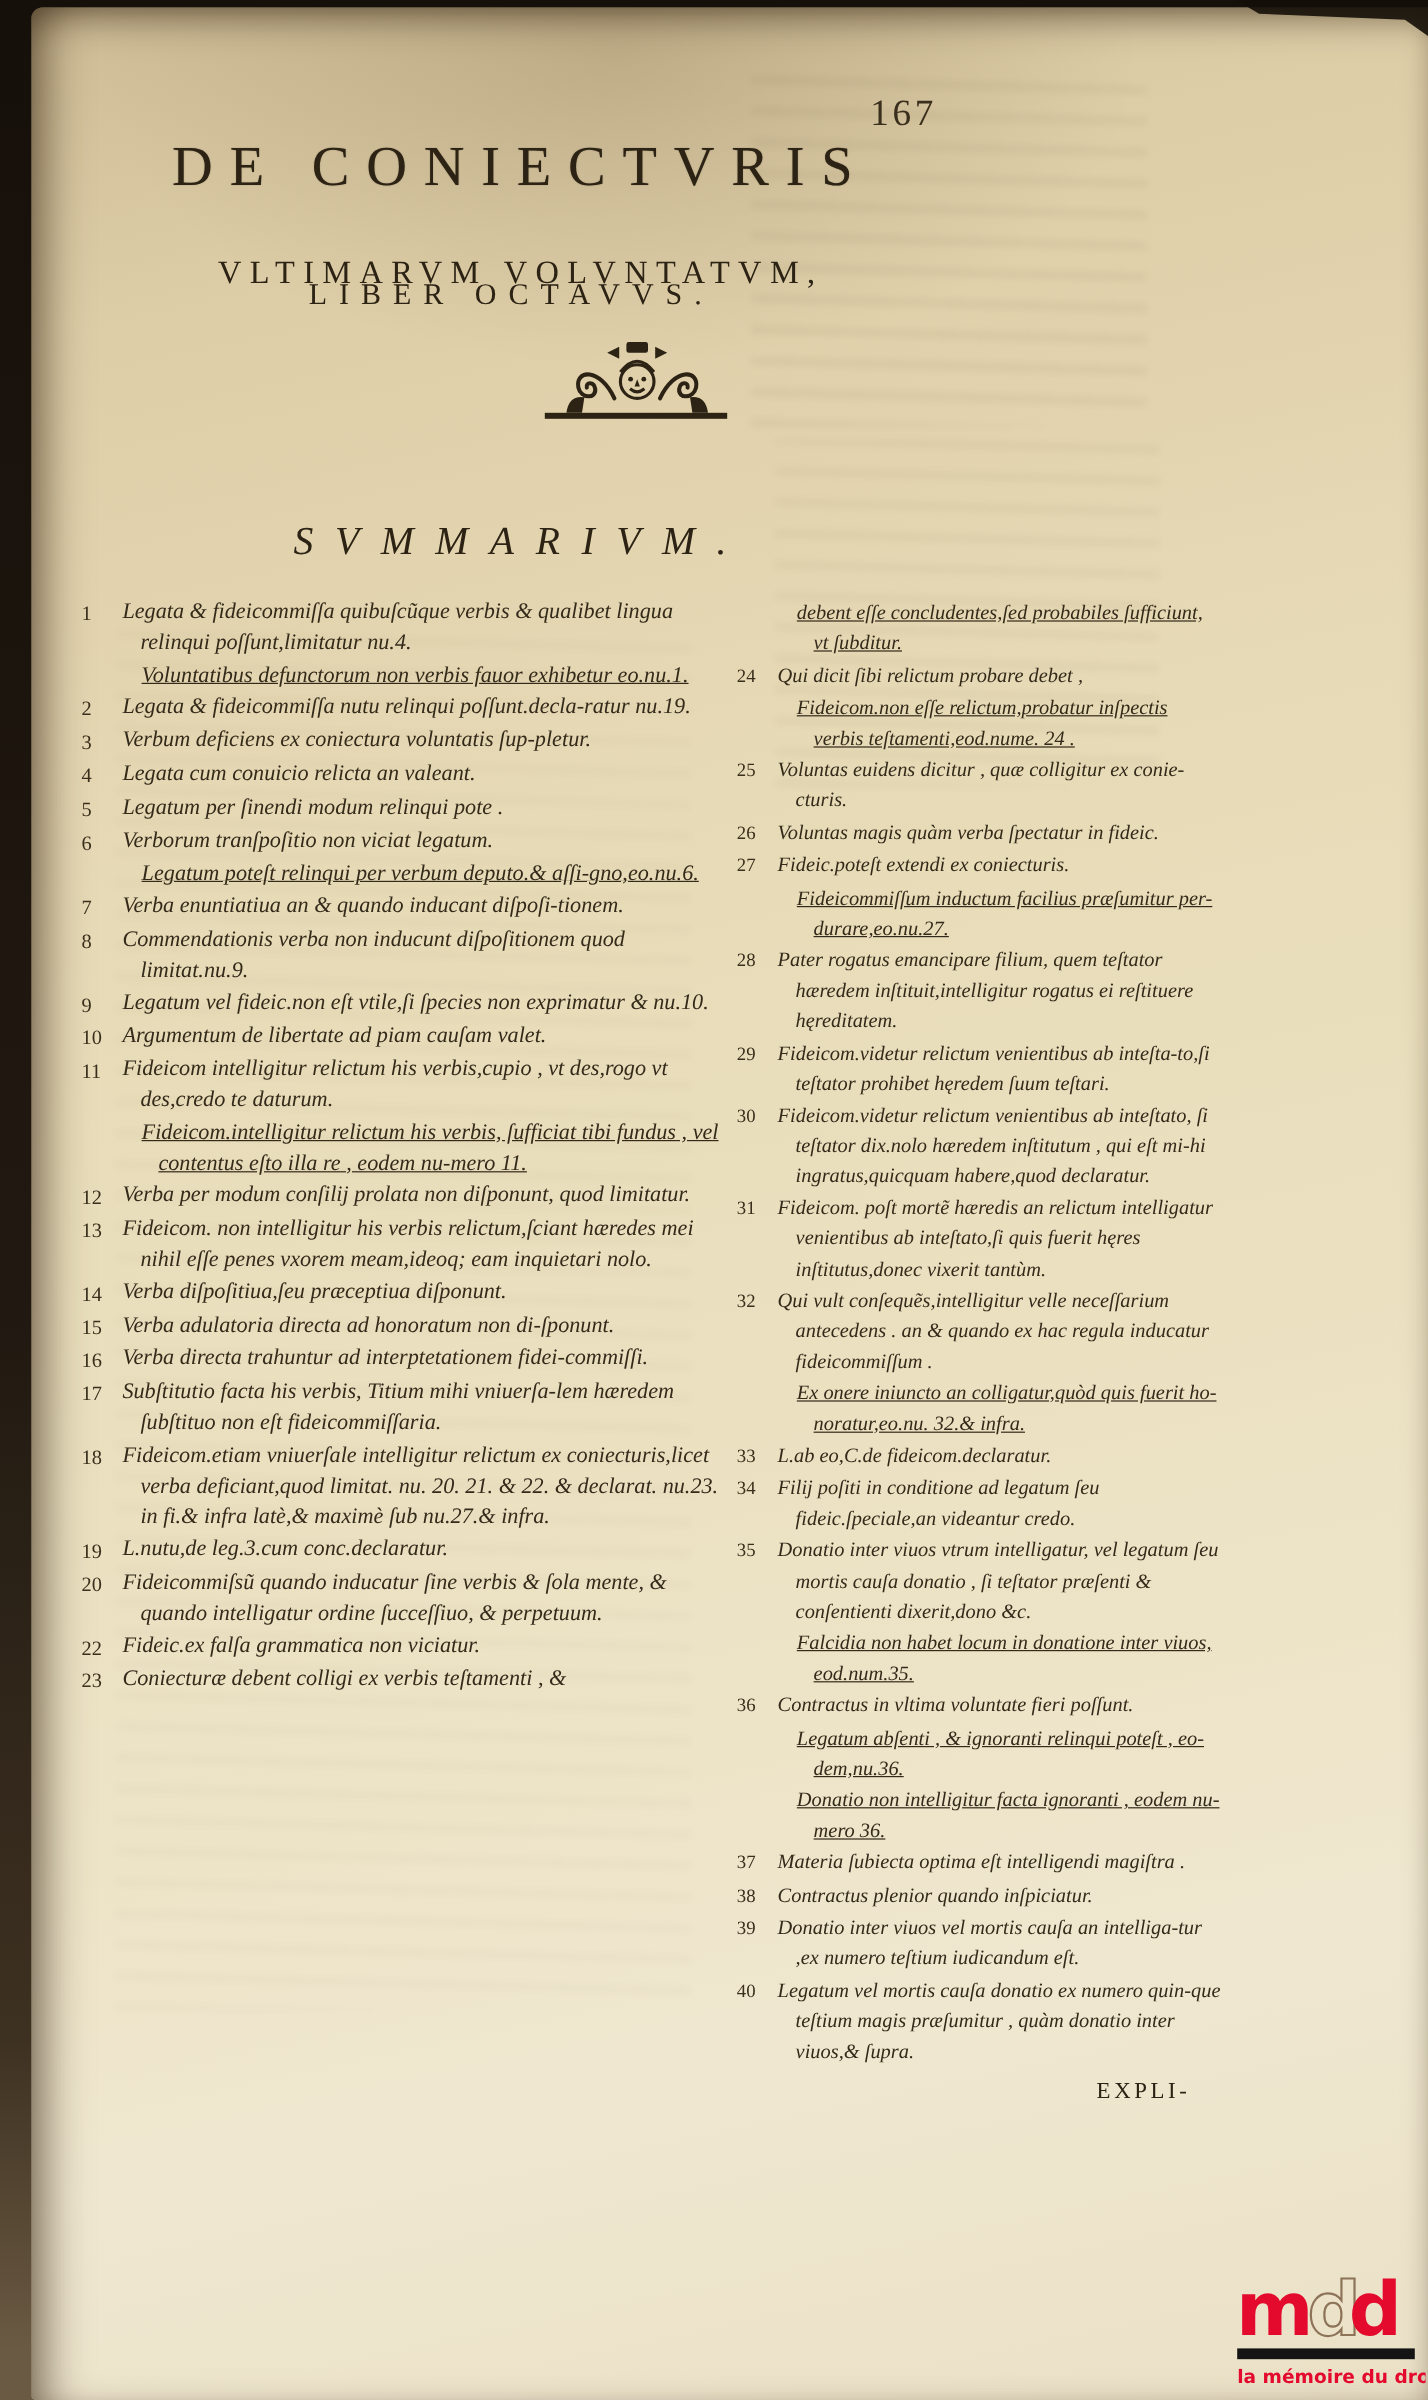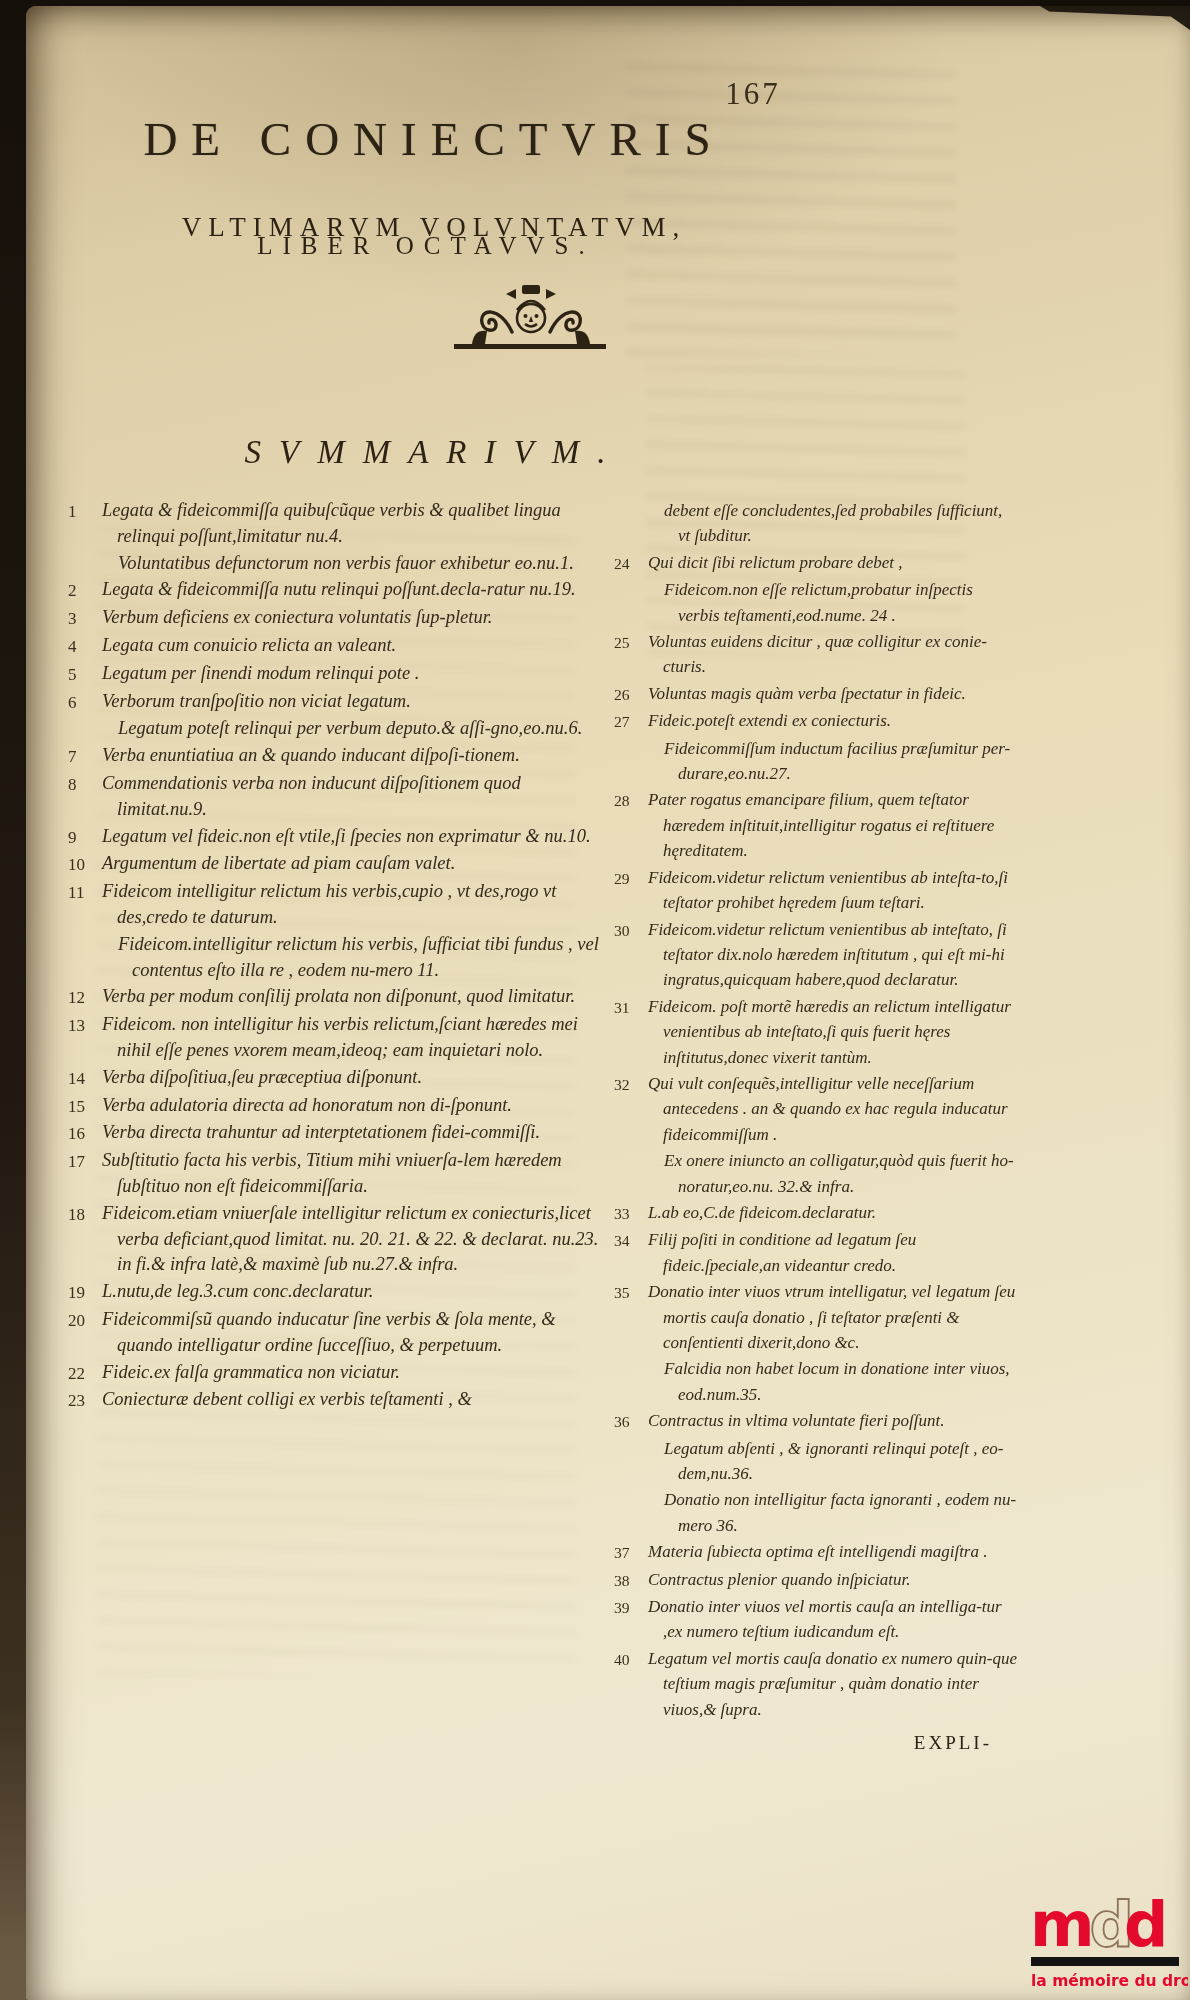--- a/index.html
+++ b/index.html
@@ -73,21 +73,21 @@
     font-style:italic;color:#342a1a;
   }
   .col-left{left:42px;width:542px;font-size:18.5px;line-height:25.8px;}
   .col-right{left:588px;width:404px;font-size:17px;line-height:25.4px;}
   .s-item{display:flex;margin-bottom:1px;}
   .s-num{
     flex:0 0 34px;font-style:normal;font-size:.92em;
     color:#3a2f1c;padding-top:1px;
   }
   .s-text{flex:1;padding-left:15px;text-indent:-15px;}
-  .s-item.cont .s-text{padding-left:30px;text-indent:-14px;}
+  .s-item.cont .s-text{padding-left:30px;text-indent:-14px;text-decoration:underline;}
   .catchword{
     text-align:right;padding-right:26px;margin-top:8px;
     font-style:normal;font-size:19px;letter-spacing:3px;color:var(--ink);font-family:Liberation Serif, serif;
   }
   .mdd-logo{position:absolute;left:1026px;top:1870px;}
 </style>
 </head>
 <body>
 
 <div class="book-page">

